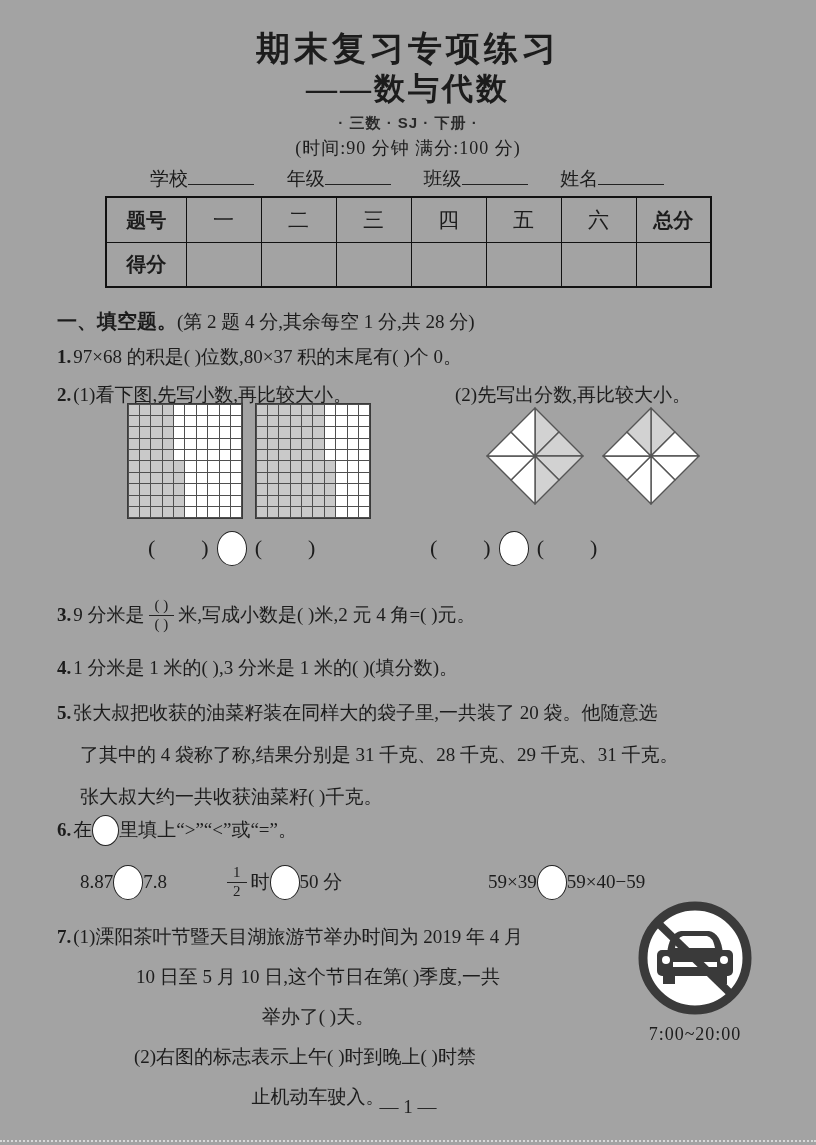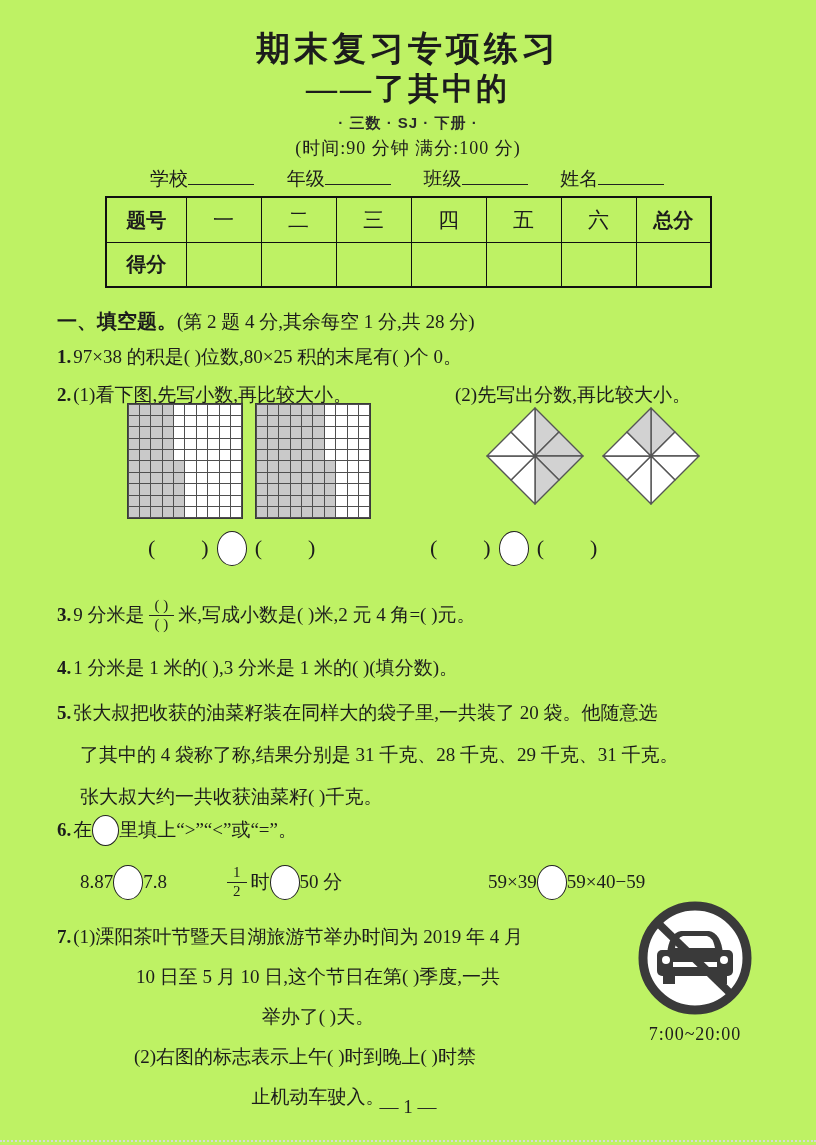--- a/index.html
+++ b/index.html
@@ -1,17 +1,17 @@
 <!DOCTYPE html>
 <html><head>
 <meta charset="utf-8">
 <style>
   html,body{margin:0;padding:0;background:#fff;}
   .sheet{
-    position:relative;width:816px;height:1145px;background:#bef264;overflow:hidden;
+    position:relative;width:816px;height:1145px;background:#a3a3a3;overflow:hidden;
     font-family:"Liberation Serif","DejaVu Serif",serif;color:#1c1c1c;
   }
   .abs{position:absolute;white-space:nowrap;}
   .title1{top:26px;left:0;width:100%;text-align:center;font-size:34px;font-weight:bold;letter-spacing:4px;}
   .title2{top:68px;left:0;width:100%;text-align:center;font-size:31px;font-weight:bold;letter-spacing:3px;}
   .subtitle-row{top:112px;left:0;width:100%;display:flex;align-items:center;flex-direction:column;}
   .dotline{flex:1;border-top:2px dotted #b5b5b5;height:0;}
   .edition{padding:0 10px;font-size:15px;font-weight:bold;color:#2a2a2a;font-family:"Liberation Sans","DejaVu Sans",sans-serif;letter-spacing:1px;}
   .exam-info{top:136px;left:0;width:100%;text-align:center;font-size:18px;letter-spacing:1px;}
   .student-line{top:166px;left:150px;font-size:19px;}
@@ -57,21 +57,21 @@
   .sign-box .time{font-size:18px;margin-top:2px;letter-spacing:1px;}
   .footer{top:1096px;left:0;width:100%;text-align:center;font-size:19px;color:#222;}
   .bottom-dots{top:1140px;left:0;width:100%;border-top:2px dotted #d8d8d8;height:0;position:absolute;}
 </style>
 </head>
 <body>
 
 <div class="sheet">
 
   <div class="abs title1">期末复习专项练习</div>
-  <div class="abs title2">——了其中的</div>
+  <div class="abs title2">——数与代数</div>
 
   <div class="abs subtitle-row">
     <span class="dotline"></span>
     <span class="edition">·  三数 · SJ · 下册  ·</span>
     <span class="dotline"></span>
   </div>
 
   <div class="abs exam-info">(时间:90 分钟   满分:100 分)</div>
 
   <div class="abs student-line">
@@ -114,21 +114,21 @@
       <td></td>
     </tr>
   </tbody>
     </table>
 
   <div class="abs sec-head body-text">
     <span class="h">一、填空题。</span><span>(第 2 题 4 分,其余每空 1 分,共 28 分)</span>
   </div>
 
   <div class="abs q1 body-text">
-    <span class="qno">1.</span><span>97×38 的积是(         )位数,80×25 积的末尾有(         )个 0。</span>
+    <span class="qno">1.</span><span>97×68 的积是(         )位数,80×37 积的末尾有(         )个 0。</span>
   </div>
 
   <div class="abs q2 body-text">
     <span class="qno">2.</span><span>(1)看下图,先写小数,再比较大小。</span>
     <span class="part2">(2)先写出分数,再比较大小。</span>
   </div>
 
   <div class="abs grids-row">
     <div class="dgrid">
         <div class="sh"></div>

